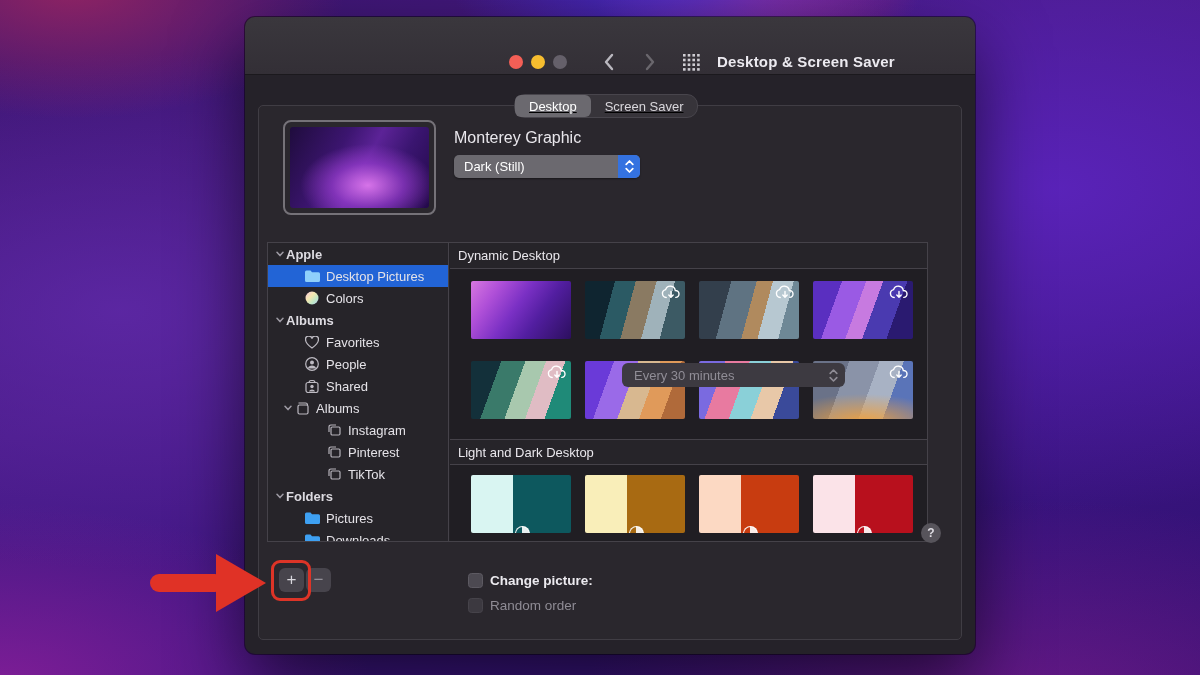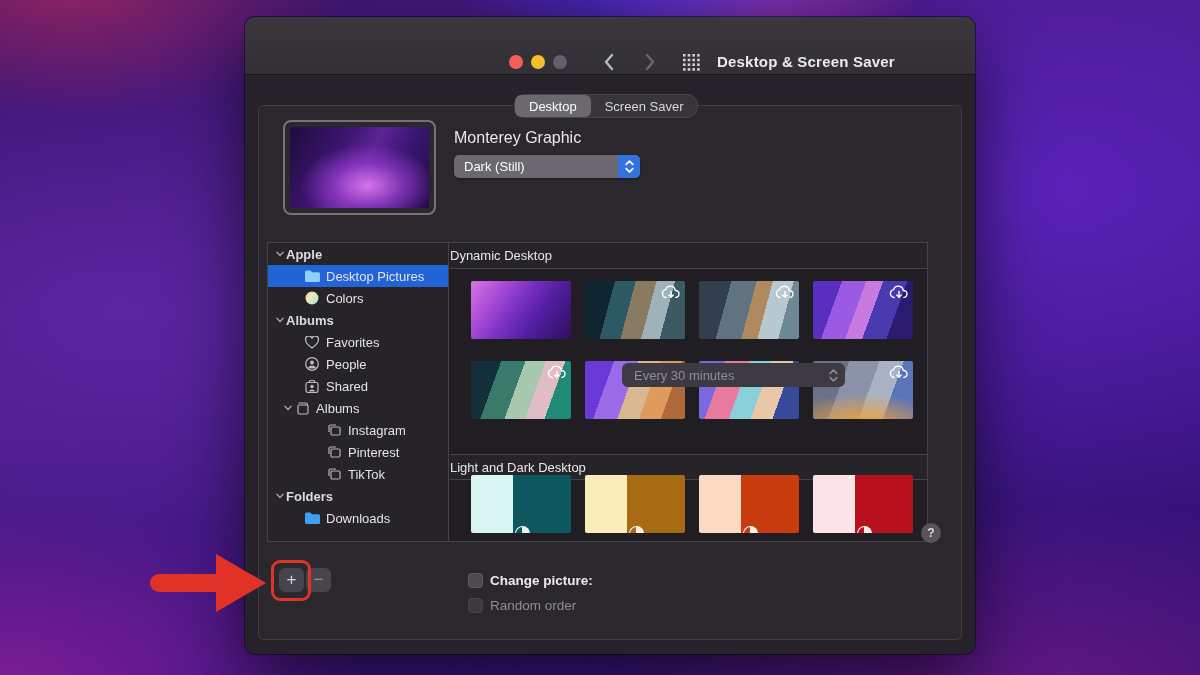--- a/index.html
+++ b/index.html
@@ -36,21 +36,21 @@
   .grid-icon { position:absolute; left:433px; top:32px; width:27px; height:26px; display:flex; align-items:center; justify-content:center; }
   .win-title { position:absolute; left:472px; top:36px; font-size:15px; font-weight:bold; color:#eceaf0; letter-spacing:.2px; }
 
   .panel {
     position:absolute; left:13px; top:88px; width:704px; height:535px;
     background:#2a272d; border:1px solid #403d44; border-radius:5px;
   }
   
   .tabs {
     position:absolute; left:269px; top:77px; height:24px; display:flex;
-    background:#37343a; border:1px solid #48454c; border-radius:11px; z-index:5;
+    background:#37343a; border:1px solid #48454c; border-radius:11px; z-index:5;text-decoration:underline;
   }
   .tab { padding:0 14px; font-size:13px; color:#d9d7dc; display:flex; align-items:center; border-radius:6px; }
   .tab.selected { background:#6b696f; color:#ffffff; }
 
   
   .preview-well {
     position:absolute; left:38px; top:103px; width:153px; height:95px;
     border:2px solid #757278; border-radius:8px; background:#2a272d;
     display:flex; align-items:center; justify-content:center;
   }
@@ -83,21 +83,21 @@
   .srow .chev { width:12px; margin-left:6px; color:#9d9aa3; font-size:9px; display:flex; justify-content:center; }
   .srow .sp { display:inline-block; }
   .srow .icn { width:16px; height:14px; margin-right:6px; display:flex; align-items:center; justify-content:center; }
   .srow .lab { white-space:nowrap; }
   .srow.group .lab { font-weight:bold; color:#dddbe1; }
 
   .content { position:absolute; left:182px; top:0; right:0; bottom:0; background:#201e23; }
   .sechead {
     position:absolute; left:0; right:0; height:26px; background:#262429;
     border-bottom:1px solid #454249; display:flex; align-items:center;
-    font-size:13px; color:#e9e7ec;
+    padding-left:8px; font-size:13px; color:#e9e7ec;
   }
   .thumbrow { position:absolute; left:21px; display:flex; gap:14px; }
   .thumb { width:100px; height:58px; border-radius:2px; position:relative; overflow:hidden; }
   .badge-cloud { position:absolute; top:3px; right:4px; width:20px; height:16px; }
   .badge-half {
     position:absolute; bottom:-8px; left:44px; width:15px; height:15px;
     border:1.6px solid rgba(255,255,255,.95); border-radius:50%;
     background:linear-gradient(90deg, transparent 50%, rgba(255,255,255,.9) 50%);
   }
 
@@ -324,20 +324,29 @@
           </span>
           <span class="lab">Folders</span>
         </div>
         <div class="srow">
           <span class="sp" style="width:36px"></span>
           <span class="icn">
             <svg width="15" height="12" viewBox="0 0 15 12">
               <path d="M0 2 a1.5 1.5 0 0 1 1.5-1.5 h4 l1.5 1.7 h6.5 a1.5 1.5 0 0 1 1.5 1.5 v6.8 a1.5 1.5 0 0 1-1.5 1.5 h-12 a1.5 1.5 0 0 1-1.5-1.5 z" fill="#3ea0f2"></path>
             </svg>
           </span>
+          <span class="lab">Pictures</span>
+        </div>
+        <div class="srow">
+          <span class="sp" style="width:36px"></span>
+          <span class="icn">
+            <svg width="15" height="12" viewBox="0 0 15 12">
+              <path d="M0 2 a1.5 1.5 0 0 1 1.5-1.5 h4 l1.5 1.7 h6.5 a1.5 1.5 0 0 1 1.5 1.5 v6.8 a1.5 1.5 0 0 1-1.5 1.5 h-12 a1.5 1.5 0 0 1-1.5-1.5 z" fill="#3ea0f2"></path>
+            </svg>
+          </span>
           <span class="lab">Downloads</span>
         </div>
       </div>
     <div class="content">
       <div class="sechead" style="top:0;">Dynamic Desktop</div>
       <div class="thumbrow" style="top:38px;" id="row-dyn1">
           <div class="thumb" style="background: linear-gradient(125deg, rgb(216, 119, 224) 0%, rgb(176, 80, 216) 22%, rgb(122, 48, 196) 45%, rgb(82, 30, 160) 66%, rgb(44, 15, 94) 100%);"></div>
           <div class="thumb" style="background: linear-gradient(105deg, rgb(15, 37, 48) 0%, rgb(15, 37, 48) 26%, rgb(43, 90, 100) 26%, rgb(43, 90, 100) 44%, rgb(138, 122, 98) 44%, rgb(138, 122, 98) 62%, rgb(159, 178, 186) 62%, rgb(159, 178, 186) 78%, rgb(60, 90, 100) 78%, rgb(60, 90, 100) 100%);">
             <span class="badge-cloud"><svg width="20" height="16" viewBox="0 0 20 16">
                 <path d="M5.2 13.5 a4 4 0 0 1-.6-7.9 a5 5 0 0 1 9.7.9 a3.4 3.4 0 0 1 .5 6.9" fill="none" stroke="#fff" stroke-width="1.4" stroke-linecap="round"></path>
@@ -376,21 +385,21 @@
                 <path d="M10 7.5 V13 M7.8 11 L10 13.3 L12.2 11" fill="none" stroke="#fff" stroke-width="1.4" stroke-linecap="round" stroke-linejoin="round"></path>
               </svg></span>
           </div>
           <div class="thumb" style="background: radial-gradient(120px 40px at 50% 105%, rgba(240, 160, 60, 0.95) 0%, rgba(240, 160, 60, 0) 70%), linear-gradient(110deg, rgb(106, 114, 136) 0%, rgb(106, 114, 136) 30%, rgb(138, 147, 168) 30%, rgb(138, 147, 168) 55%, rgb(168, 178, 196) 55%, rgb(168, 178, 196) 75%, rgb(90, 116, 184) 75%, rgb(90, 116, 184) 100%);">
             <span class="badge-cloud"><svg width="20" height="16" viewBox="0 0 20 16">
                 <path d="M5.2 13.5 a4 4 0 0 1-.6-7.9 a5 5 0 0 1 9.7.9 a3.4 3.4 0 0 1 .5 6.9" fill="none" stroke="#fff" stroke-width="1.4" stroke-linecap="round"></path>
                 <path d="M10 7.5 V13 M7.8 11 L10 13.3 L12.2 11" fill="none" stroke="#fff" stroke-width="1.4" stroke-linecap="round" stroke-linejoin="round"></path>
               </svg></span>
           </div>
         </div>
-      <div class="sechead" style="top:196px; border-top:1px solid #454249;margin-top:15px;">Light and Dark Desktop</div>
+      <div class="sechead" style="top:196px; border-top:1px solid #454249;">Light and Dark Desktop</div>
       <div class="thumbrow" style="top:232px;" id="row-ld">
           <div class="thumb" style="background: linear-gradient(90deg, rgb(217, 245, 242) 0%, rgb(217, 245, 242) 42%, rgb(13, 88, 94) 42%, rgb(13, 88, 94) 100%);">
             <span class="badge-half"></span>
           </div>
           <div class="thumb" style="background: linear-gradient(90deg, rgb(249, 238, 185) 0%, rgb(249, 238, 185) 42%, rgb(168, 106, 18) 42%, rgb(168, 106, 18) 100%);">
             <span class="badge-half"></span>
           </div>
           <div class="thumb" style="background: linear-gradient(90deg, rgb(252, 217, 195) 0%, rgb(252, 217, 195) 42%, rgb(200, 60, 16) 42%, rgb(200, 60, 16) 100%);">
             <span class="badge-half"></span>
           </div>

